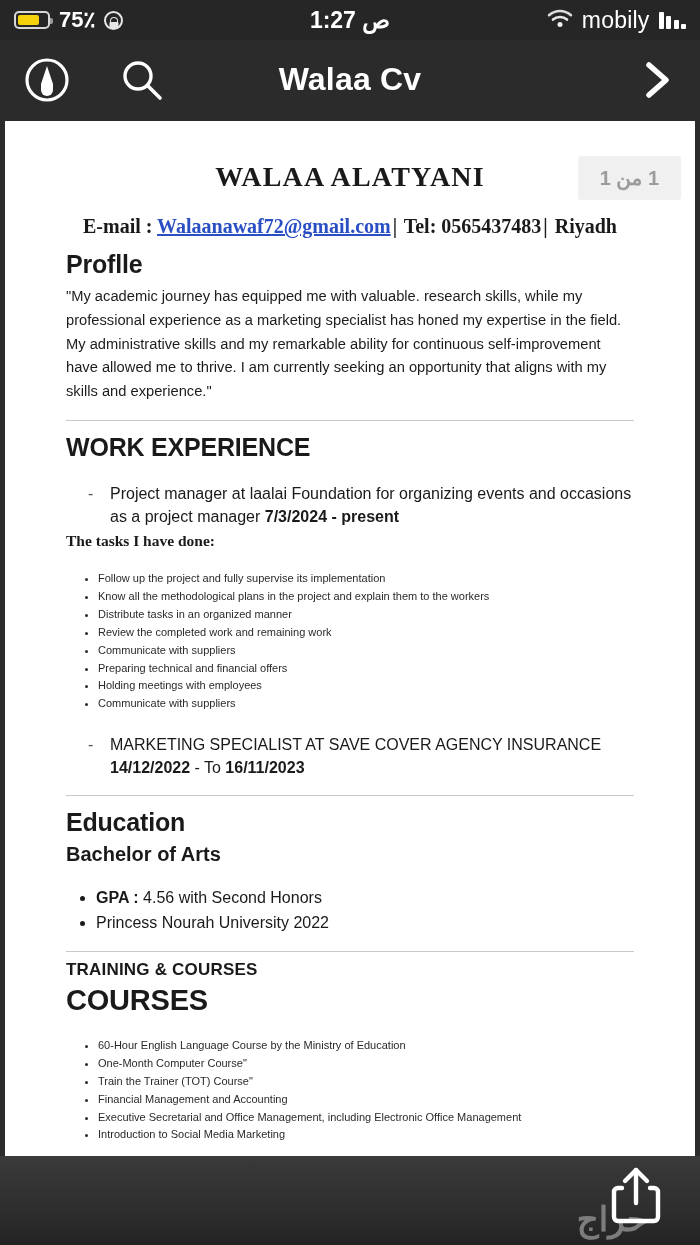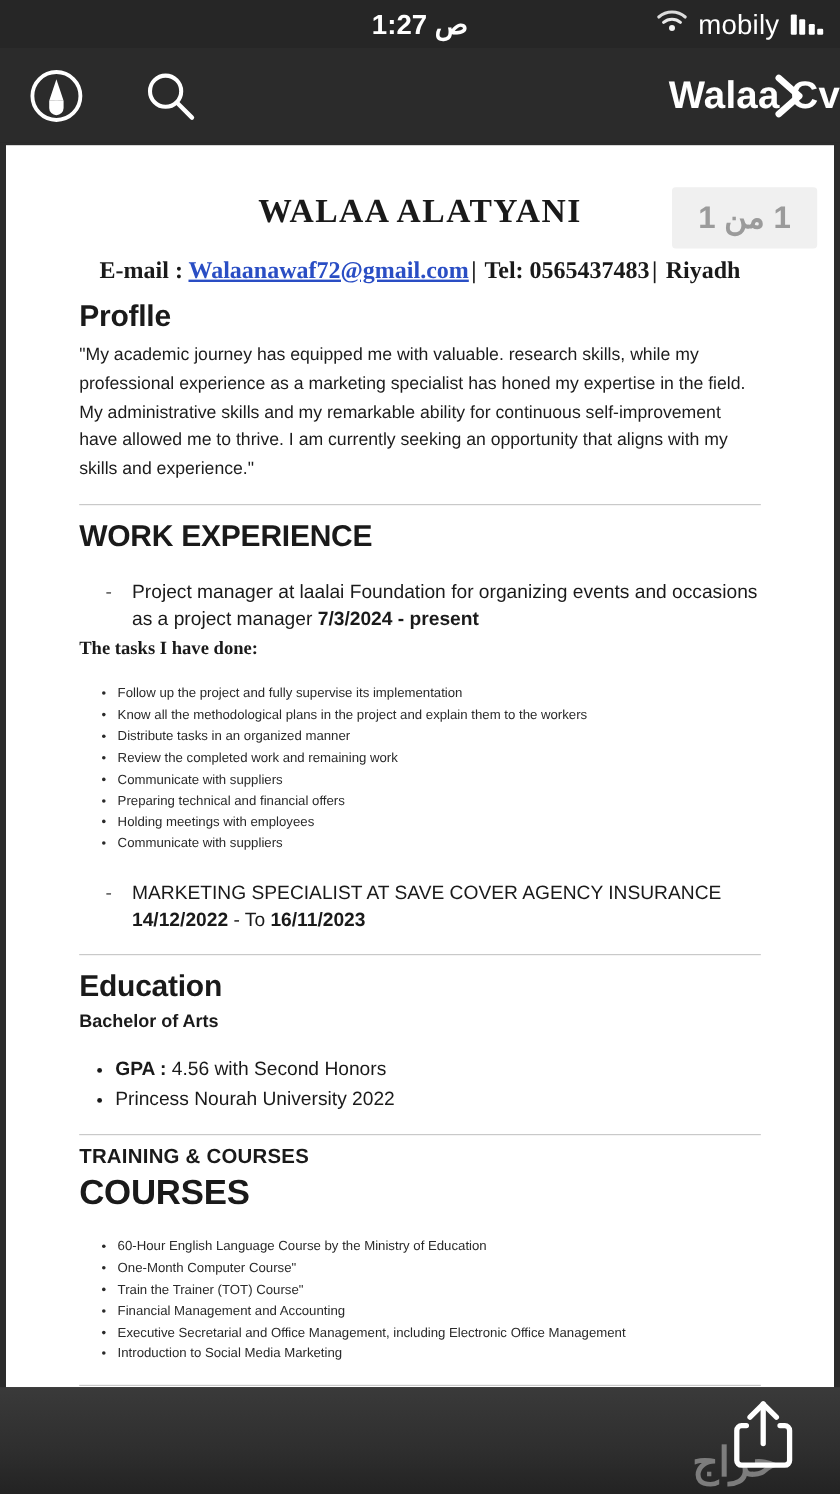--- a/index.html
+++ b/index.html
@@ -145,21 +145,21 @@
   }
   .nav-left {
     display: flex;
     align-items: center;
     gap: 47px;
     flex: 1;
   }
   .nav-title {
     position: absolute;
     left: 0; right: 0;
-    text-align: right;
+    text-align: center;
     font-size: 32px;
     font-weight: bold;
     letter-spacing: 0.2px;
     pointer-events: none;
   }
   .nav-right {
     flex: 1;
     display: flex;
     justify-content: flex-end;
     position: relative;
@@ -192,21 +192,21 @@
     box-sizing: border-box;
     padding: 0 61px;
     color: #1a1a1a;
   }
   .page-badge {
     position: absolute;
     top: 35px;
     right: 14px;
     background: #f0f0f0;
     color: #9b9b9b;
-    font-size: 26px;
+    font-size: 20px;
     font-weight: bold;
     padding: 10px 22px;
     border-radius: 3px;
     direction: rtl;
     letter-spacing: 0.5px;
   }
   .cv-name {
     text-align: center;
     font-family: "Liberation Serif", serif;
     font-size: 28px;
@@ -232,21 +232,21 @@
   }
 
   h2.sec {
     font-size: 25px;
     font-weight: bold;
     margin: 12px 0 6px 0;
     letter-spacing: -0.2px;
   }
   h2.sec.small-caps { font-size: 29px; }
   h3.subsec {
-    font-size: 15px;
+    font-size: 20px;
     font-weight: bold;
     margin: 6px 0 2px 0;
   }
   hr.div {
     border: none;
     border-top: 1px solid #c9c9c9;
     margin: 16px 0 8px 0;
   }
   .profile-text {
     font-size: 14.7px;
@@ -347,20 +347,27 @@
     margin-right: 8px;
     margin-top: -6px;
   }
 </style>
 </head>
 <body>
 
 <div class="phone">
 
   <div class="statusbar">
+    <div class="sb-left">
+      <span class="batt">
+        <span class="batt-fill"></span>
+      </span>
+      <span class="batt-pct">75٪</span>
+      <span class="rot-lock"></span>
+    </div>
     <div class="sb-center">
       <span class="sb-time">1:27 ص</span>
     </div>
     <div class="sb-right">
       <span>
         <svg width="26" height="19" viewBox="0 0 26 19" fill="none">
           <path d="M2 6.2C5.2 3.4 9 2 13 2s7.8 1.4 11 4.2" stroke="#dcdcdc" stroke-width="2.6" stroke-linecap="round"></path>
           <path d="M6 10.6C8 8.9 10.4 8 13 8s5 0.9 7 2.6" stroke="#e8e8e8" stroke-width="2.6" stroke-linecap="round"></path>
           <circle cx="13" cy="15.4" r="2.5" fill="#f2f2f2"></circle>
         </svg>

